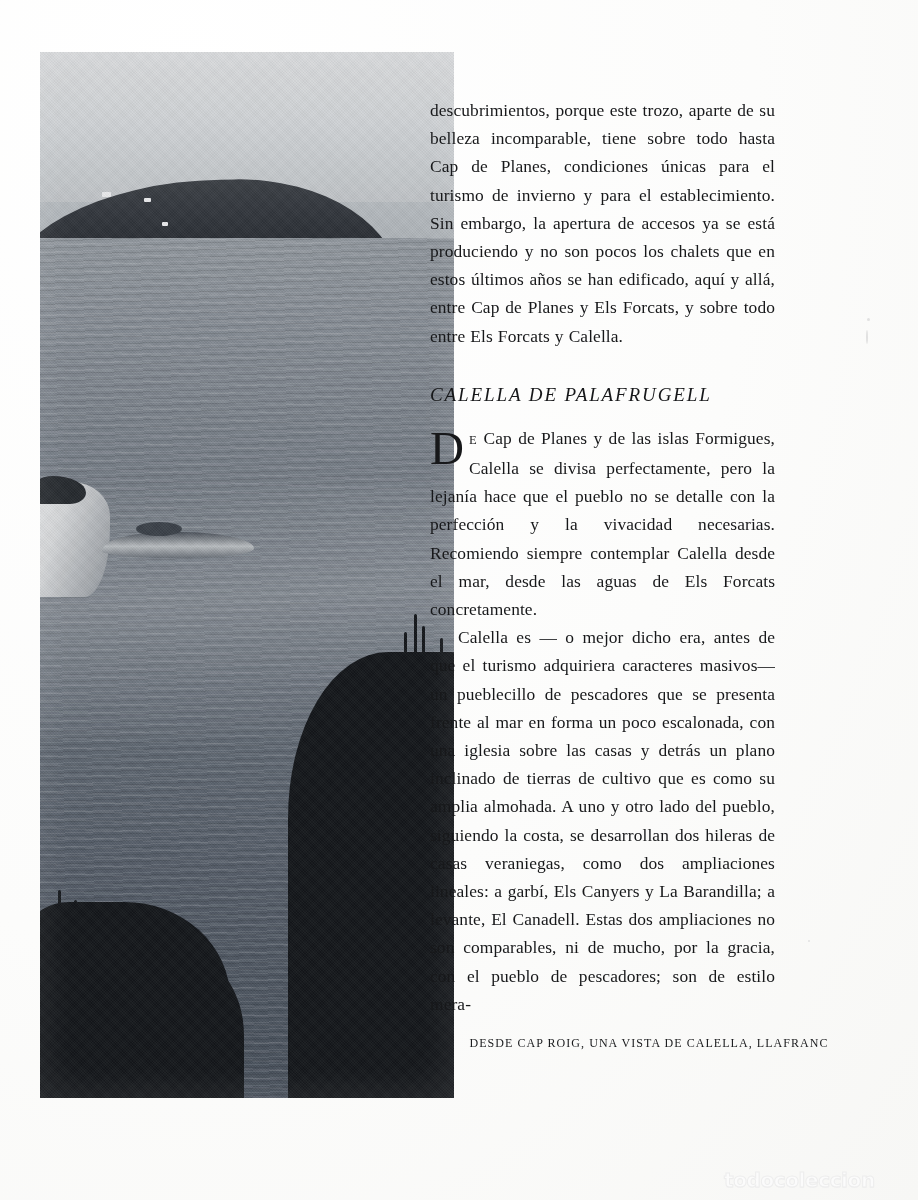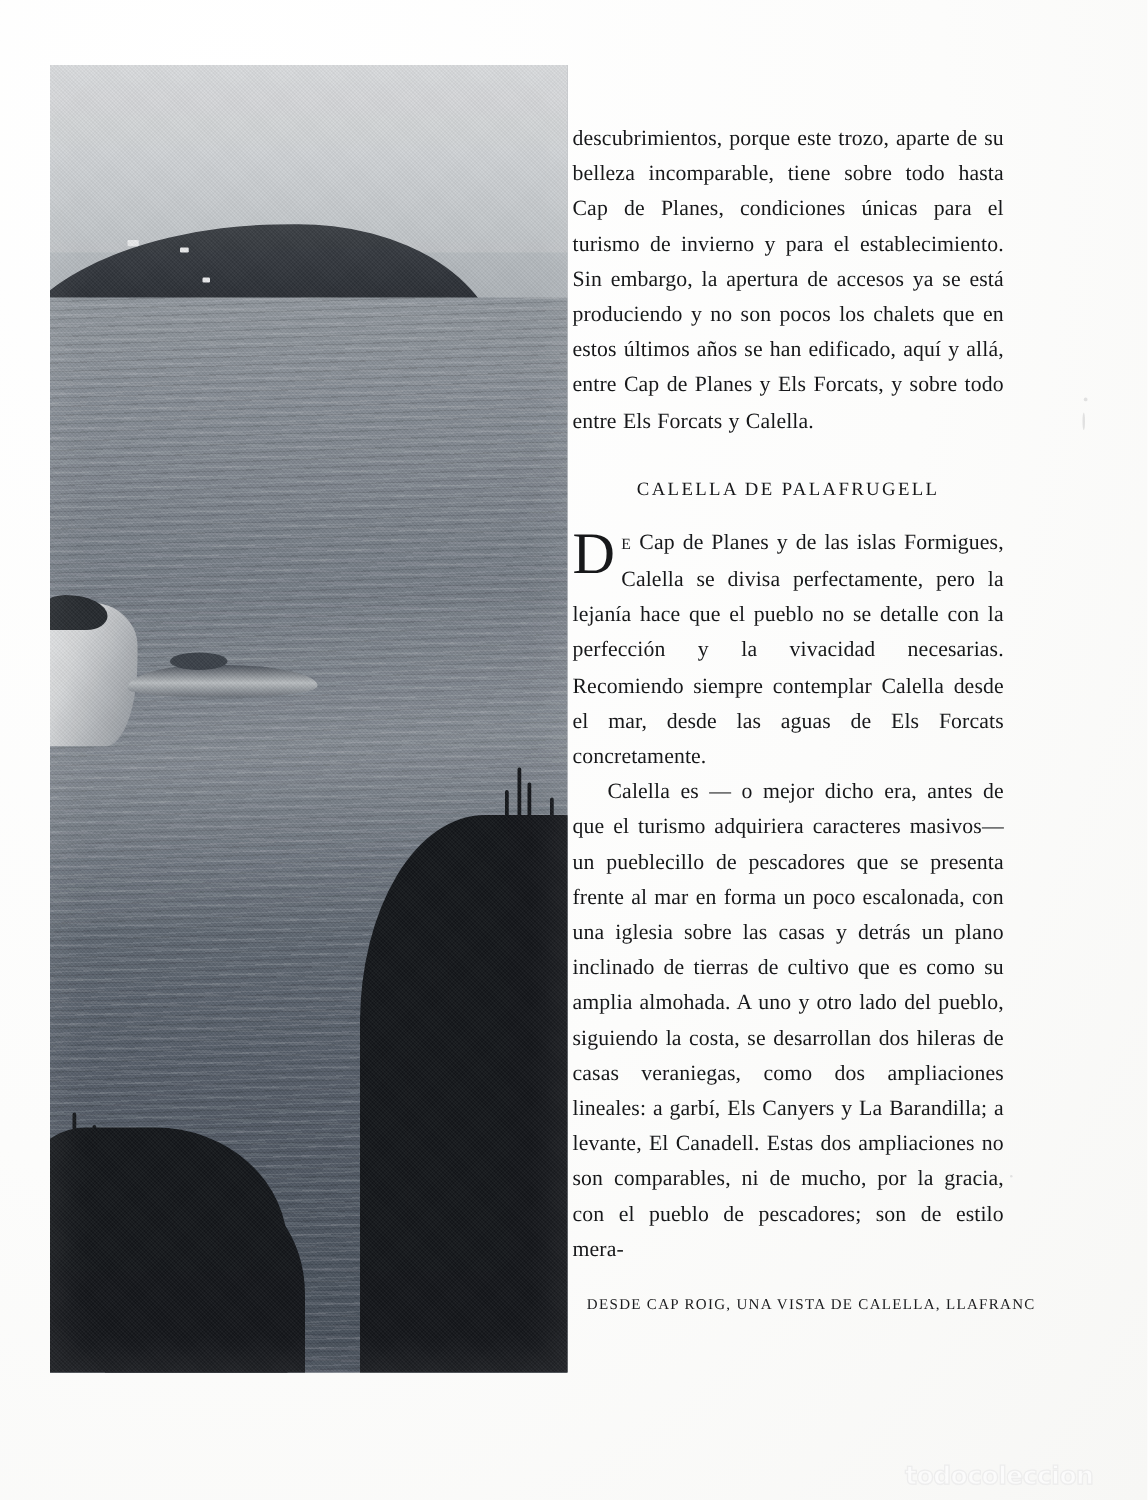--- a/index.html
+++ b/index.html
@@ -194,43 +194,44 @@
   .ph-vignette {
     position: absolute;
     inset: 0;
     box-shadow: inset 0 0 40px rgba(255,255,255,0.10);
     pointer-events: none;
   }
 
   
   #text-column {
     position: absolute;
-    left: 458px;
+    left: 430px;
     top: 96px;
     width: 345px;
   }
   .body-par {
     font-size: 17.4px;
     line-height: 28.2px;
     text-align: justify;
     text-align-last: left;
     color: #17181a;
     margin: 0;
     letter-spacing: 0.1px;
     word-spacing: 0.6px;
   }
   .par-indent { text-indent: 28px; }
 
   #section-heading {
     margin: 0;
-    font-size: 15px;
+    font-size: 19px;
+    font-style: italic;
     font-weight: normal;
     letter-spacing: 1.9px;
     color: #17181a;
-    text-align: center;
+    text-align: left;
     white-space: nowrap;
   }
 
   
   .dropcap-par {
     position: relative;
   }
   .dropcap-par .dropcap {
     float: left;
     font-size: 47px;

